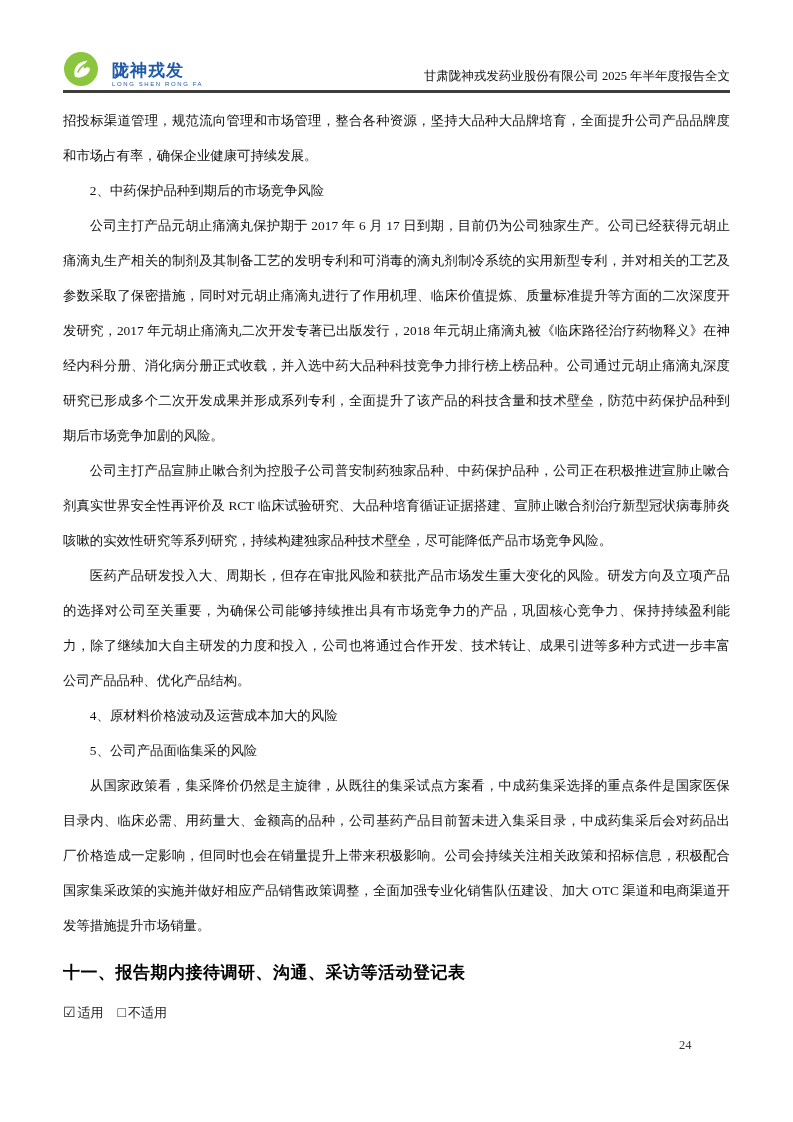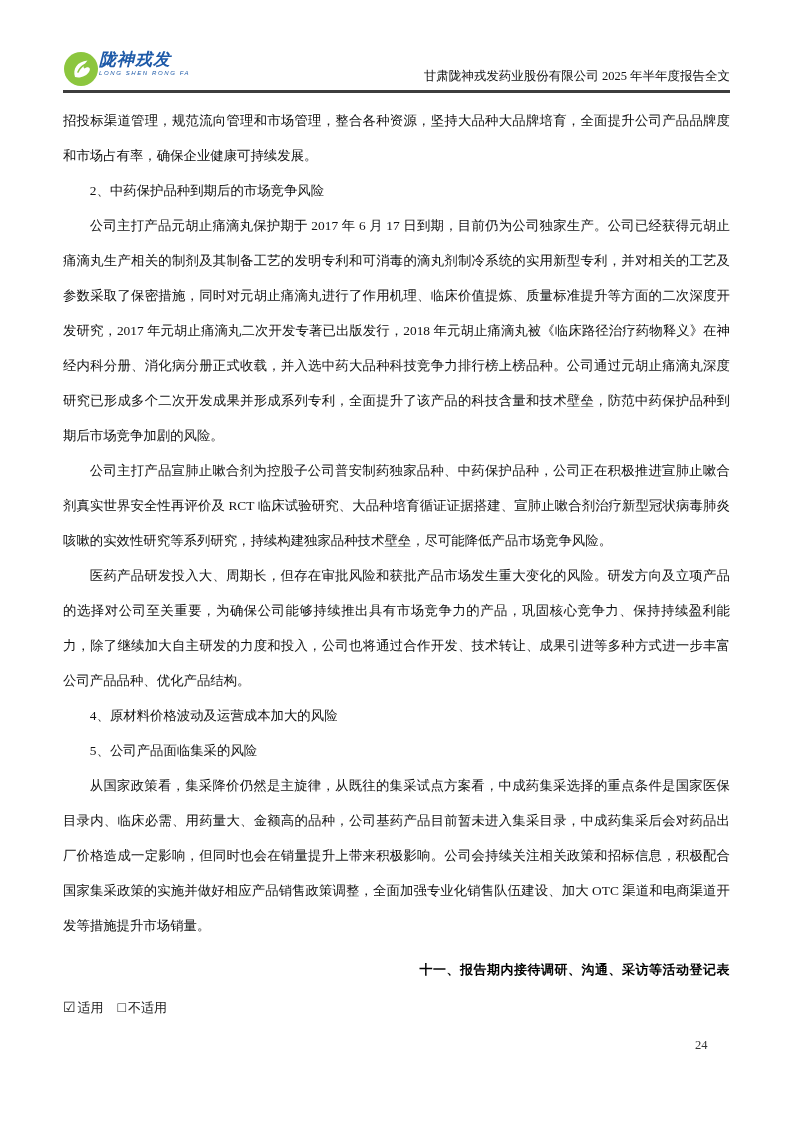--- a/index.html
+++ b/index.html
@@ -21,24 +21,23 @@
     left: 63px;
     width: 667px;
     height: 47px;
     border-bottom: 3px solid #3d3d3d;
     display: flex;
     justify-content: space-between;
     align-items: flex-end;
   }
   .logo {
     display: flex;
-    align-items: flex-start;
-    gap: 0;
+    align-items: flex-end;
+    gap: 13px;
     margin-bottom: 3px;
-    font-style: italic;
   }
   .logo-icon { display: block; }
   .logo-text { display: flex; flex-direction: column; line-height: 1; }
   .brand-cn {
     font-family: "Liberation Sans", "DejaVu Sans", sans-serif;
     font-weight: bold;
     font-size: 17px;
     color: #1e5aa8;
     letter-spacing: 1px;
   }
@@ -67,41 +66,41 @@
     font-size: 13.4px;
     line-height: 35px;
     text-align: justify;
     text-indent: 2em;
     color: #111;
   }
   .content p.no-indent { text-indent: 0; }
   .section-heading {
     font-family: "Liberation Sans", "DejaVu Sans", sans-serif;
     font-weight: bold;
-    font-size: 13px;
+    font-size: 17px;
     letter-spacing: 0.5px;
     color: #000;
     margin-top: 18px;
-    text-align: right;
+    text-align: left;
   }
   .applicability {
     margin-top: 20px;
     font-size: 13px;
     color: #222;
     display: flex;
     gap: 14px;
     align-items: center;
   }
   .appl-item { display: inline-flex; align-items: center; gap: 2px; }
   .cb { font-size: 14px; line-height: 1; }
   
   .page-number {
     position: absolute;
     top: 1038px;
-    left: 695px;
+    left: 679px;
     font-size: 12.5px;
     color: #333;
   }
 </style>
 </head>
 <body>
 
 <div class="page">
 
   <header class="header">

